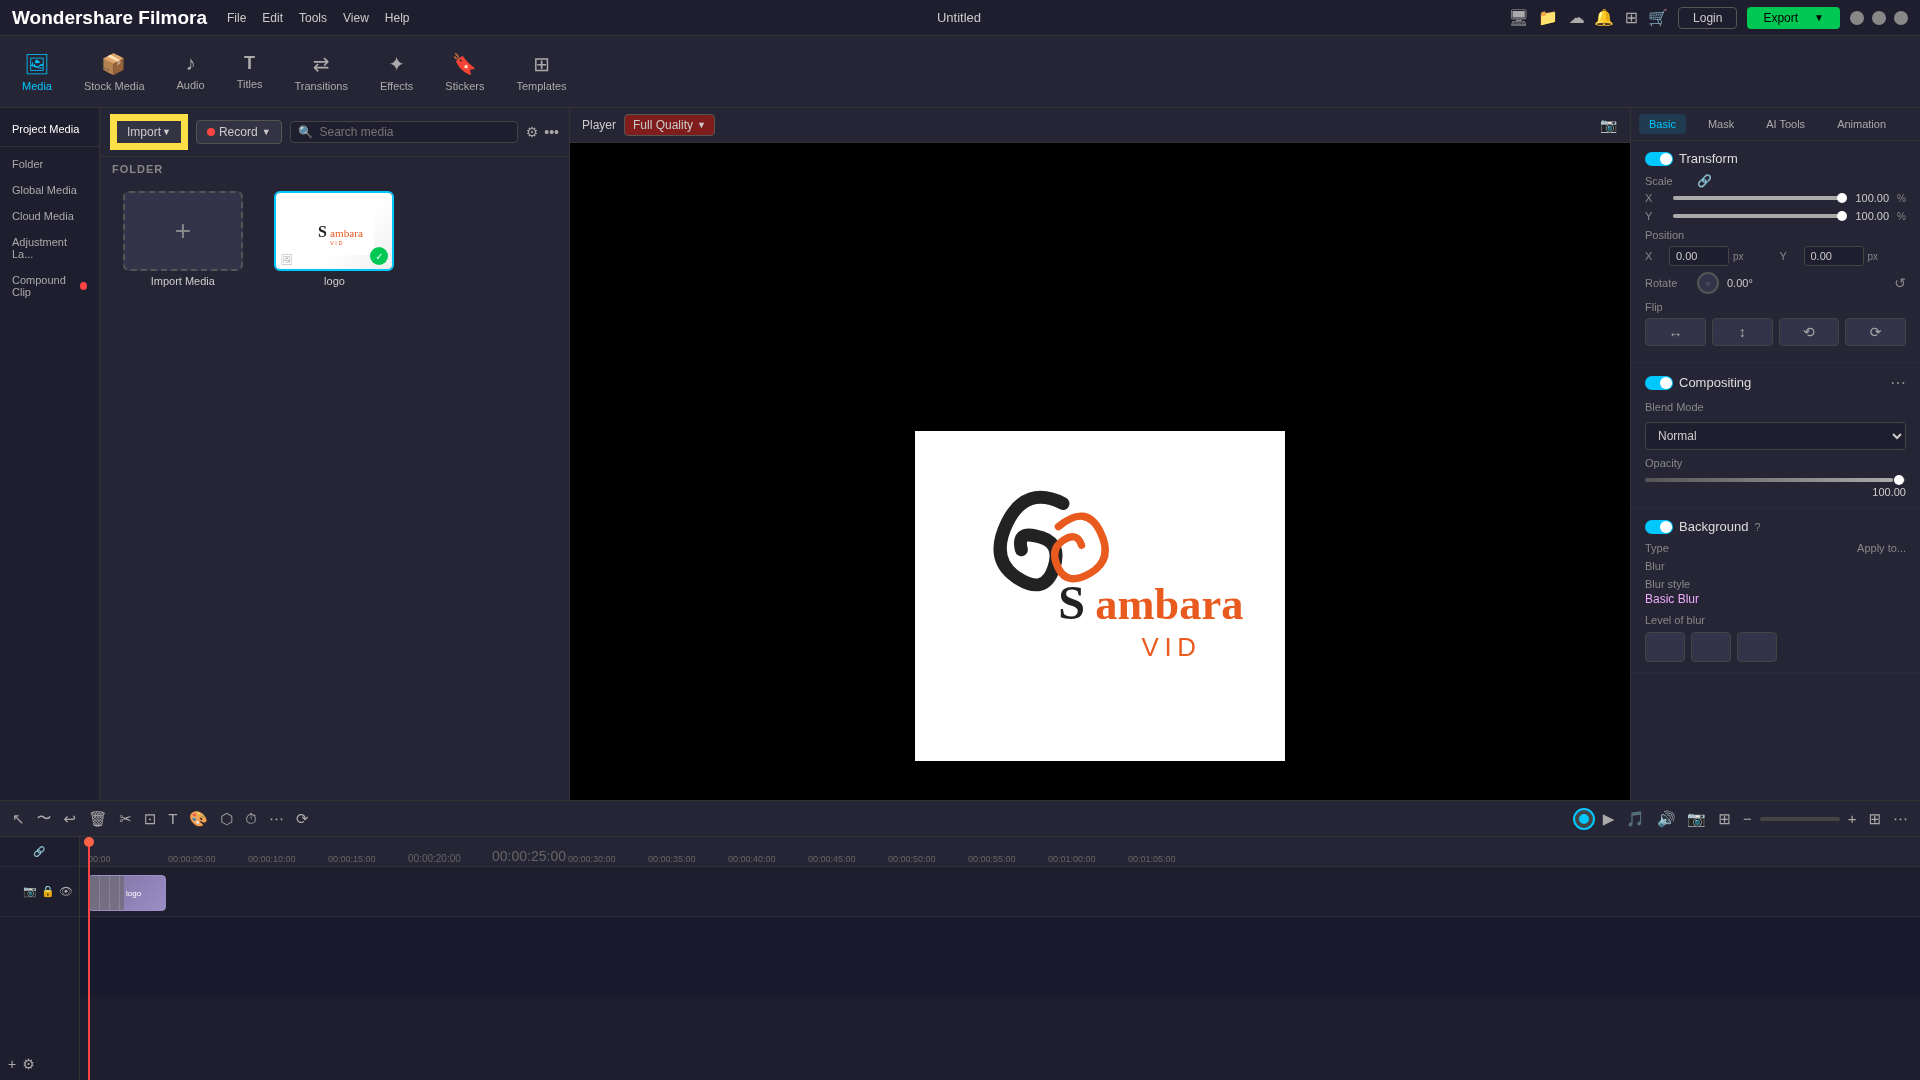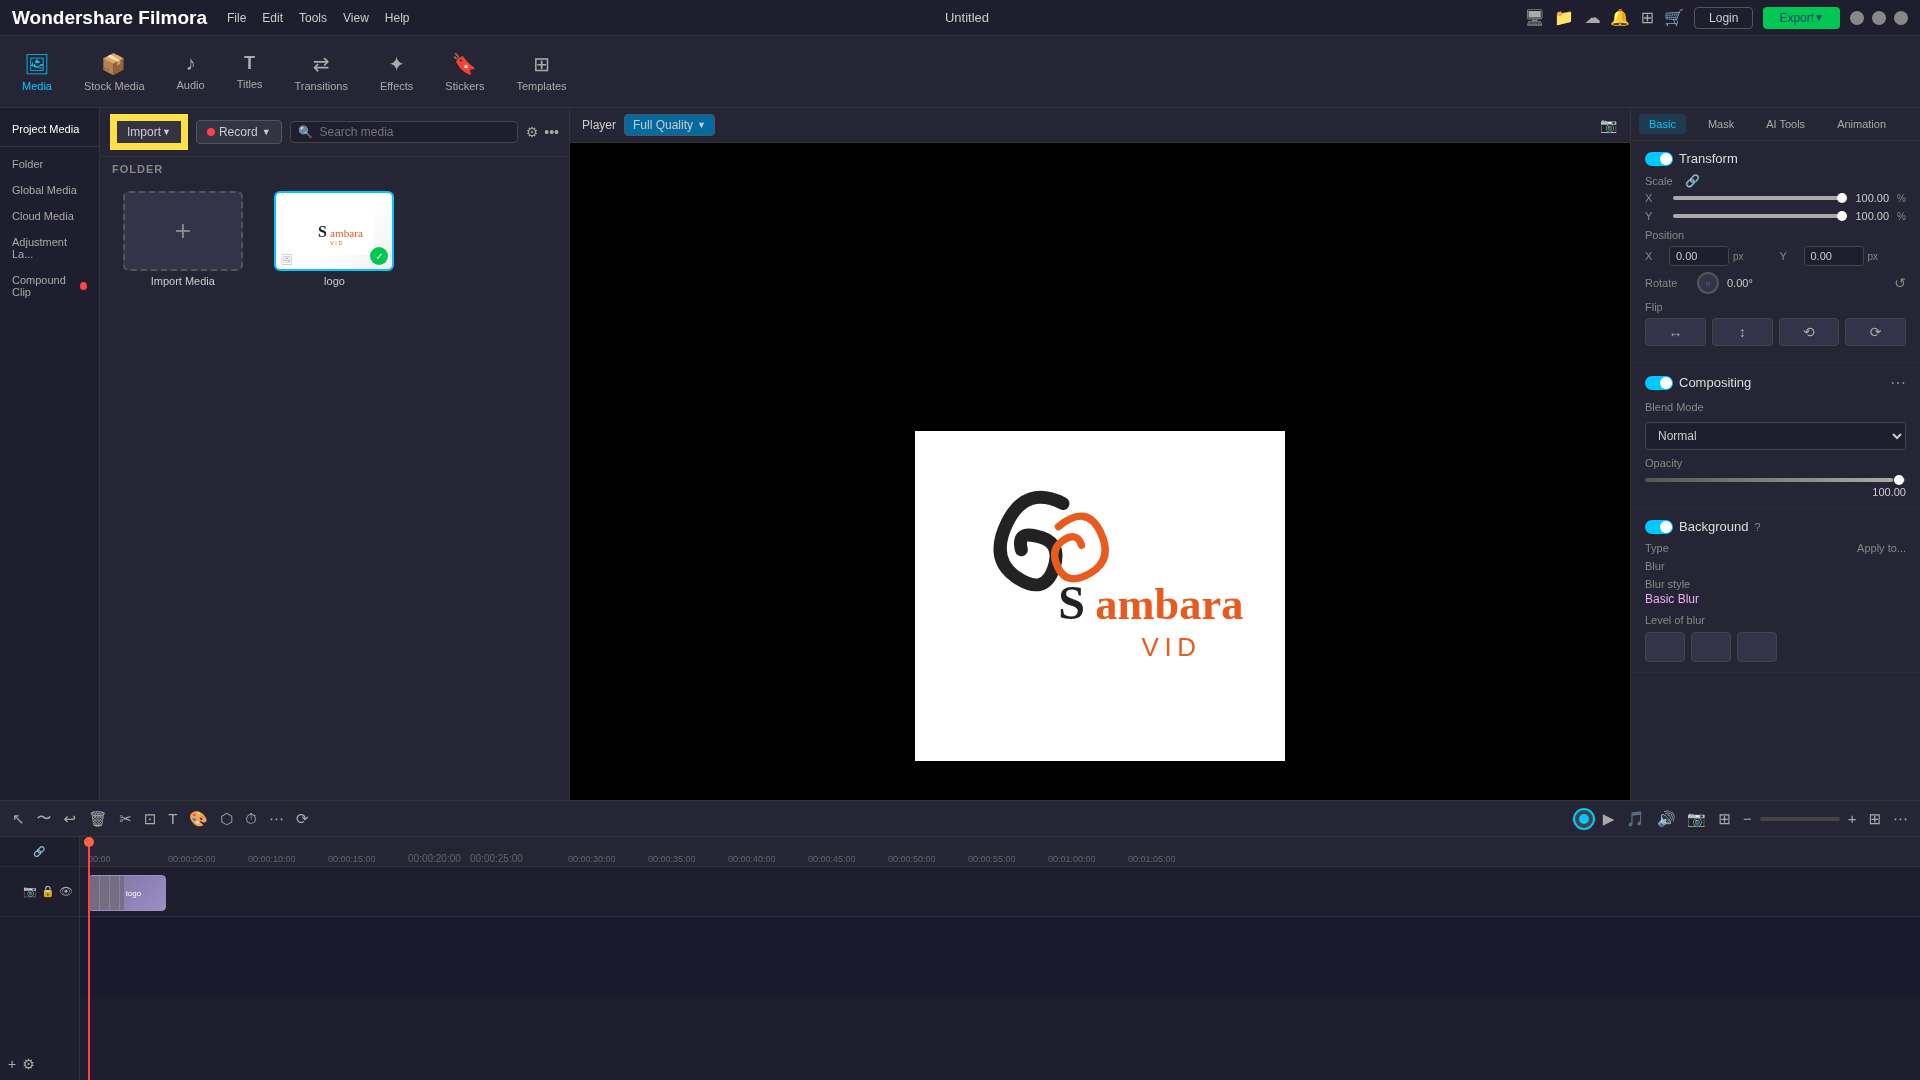--- a/index.html
+++ b/index.html
@@ -6,21 +6,21 @@
     body { width: 1920px; height: 1080px; background: #1a1a2e; font-family: 'Segoe UI', Arial, sans-serif; overflow: hidden; color: #ccc; font-size: 12px; }
 
     
     .menu-bar { display: flex; align-items: center; height: 36px; background: #1e1e2e; padding: 0 12px; gap: 20px; border-bottom: 1px solid #333; }
     .app-logo { color: #fff; font-size: 19px; font-weight: bold; text-align: center; }
     .menu-items { display: flex; gap: 16px; }
     .menu-item { color: #ccc; font-size: 12px; cursor: pointer; }
     .title-center { flex: 1; text-align: center; color: #ccc; font-size: 13px; }
     .top-right { display: flex; align-items: center; gap: 10px; margin-left: auto; }
     .login-btn { background: transparent; border: 1px solid #555; color: #ccc; padding: 3px 14px; border-radius: 4px; cursor: pointer; font-size: 12px; }
-    .export-btn { background: #00c853; border: none; color: #0c4a6e; padding: 4px 16px; border-radius: 4px; cursor: pointer; font-size: 12px; display: flex; align-items: center; gap: 0; }
+    .export-btn { background: #00c853; border: none; color: #000000; padding: 4px 16px; border-radius: 4px; cursor: pointer; font-size: 12px; display: flex; align-items: center; gap: 16px; }
     .win-controls { display: flex; gap: 8px; }
     .win-btn { width: 14px; height: 14px; border-radius: 50%; border: none; cursor: pointer; }
     .win-min { background: #888; }
     .win-max { background: #888; }
     .win-close { background: #888; }
 
     
     .toolbar { display: flex; align-items: center; height: 72px; background: #252535; border-bottom: 1px solid #333; padding: 0 8px; gap: 4px; }
     .tool-item { display: flex; flex-direction: column; align-items: center; padding: 6px 14px; cursor: pointer; border-radius: 4px; gap: 4px; color: #aaa; font-size: 11px; }
     .tool-item.active { color: #00c8ff; }
@@ -57,21 +57,21 @@
     .media-thumbnail { width: 120px; height: 80px; background: #111; border-radius: 6px; border: 2px solid #00c8ff; overflow: hidden; position: relative; display: flex; align-items: center; justify-content: center; }
     .media-thumb-img { width: 100%; height: 100%; background: linear-gradient(135deg, #fff 60%, #eee 100%); display: flex; align-items: center; justify-content: center; font-size: 10px; color: #333; }
     .thumb-check { position: absolute; bottom: 4px; right: 4px; width: 18px; height: 18px; background: #00c853; border-radius: 50%; display: flex; align-items: center; justify-content: center; color: white; font-size: 10px; }
     .thumb-img-icon { position: absolute; bottom: 4px; left: 4px; font-size: 10px; color: #aaa; }
     .media-name { font-size: 11px; color: #ccc; }
 
     
     .preview-panel { flex: 1; background: #1a1a2e; display: flex; flex-direction: column; }
     .preview-toolbar { display: flex; align-items: center; padding: 6px 12px; gap: 8px; background: #252535; border-bottom: 1px solid #333; }
     .preview-label { color: #ccc; font-size: 12px; }
-    .quality-select { background: #0369a1; border: 1px solid #555; color: #ccc; padding: 3px 8px; border-radius: 4px; font-size: 12px; display: flex; align-items: center; gap: 4px; cursor: pointer; }
+    .quality-select { background: #7f1d1d; border: 1px solid #555; color: #ccc; padding: 3px 8px; border-radius: 4px; font-size: 12px; display: flex; align-items: center; gap: 4px; cursor: pointer; }
     .preview-icons { margin-left: auto; display: flex; gap: 8px; }
     .preview-area { flex: 1; background: #000; display: flex; align-items: center; justify-content: center; position: relative; }
     .preview-canvas { width: 370px; height: 330px; background: #fff; display: flex; align-items: center; justify-content: center; overflow: hidden; }
     .preview-controls { display: flex; align-items: center; padding: 6px 12px; gap: 8px; background: #252535; border-top: 1px solid #333; }
     .progress-bar { flex: 1; height: 4px; background: #444; border-radius: 2px; position: relative; cursor: pointer; }
     .progress-fill { width: 2%; height: 100%; background: #aaa; border-radius: 2px; }
     .progress-dot { width: 10px; height: 10px; background: #fff; border-radius: 50%; position: absolute; left: 2%; top: -3px; }
     .time-display { color: #ccc; font-size: 11px; }
     .ctrl-btns { display: flex; gap: 6px; align-items: center; }
     .ctrl-btn { background: none; border: none; color: #ccc; cursor: pointer; font-size: 16px; }
@@ -329,21 +329,21 @@
       <div class="prop-tab">AI Tools</div>
       <div class="prop-tab">Animation</div>
     </div>
 
     <div class="prop-section">
       <div class="prop-title">
         <div class="prop-toggle"></div>
         <span class="prop-label">Transform</span>
       </div>
 
-      <div style="display:flex;align-items:center;margin-bottom:4px;gap:4px">
+      <div style="display:flex;align-items:center;margin-bottom:4px;gap:16px">
         <span style="color:#888;font-size:11px;width:36px">Scale</span>
         <span class="lock-icon">🔗</span>
       </div>
       <div class="prop-row">
         <span class="prop-key">X</span>
         <div class="slider-track">
           <div class="slider-fill" style="width:100%"></div>
           <div class="slider-thumb" style="right:-2px;left:auto"></div>
         </div>
         <span class="prop-value">100.00</span>
@@ -501,21 +501,21 @@
 
     <div style="flex:1;position:relative;overflow-x:auto">
 
       <div style="height:30px;background:#252535;border-bottom:1px solid #333;position:relative;display:flex;align-items:flex-end">
 
         <span style="position:absolute;left:8px;bottom:2px;font-size:9px;color:#666">00:00</span>
         <span style="position:absolute;left:88px;bottom:2px;font-size:9px;color:#666">00:00:05:00</span>
         <span style="position:absolute;left:168px;bottom:2px;font-size:9px;color:#666">00:00:10:00</span>
         <span style="position:absolute;left:248px;bottom:2px;font-size:9px;color:#666">00:00:15:00</span>
         <span style="position:absolute;left:328px;bottom:2px;font-size:10px;color:#666">00:00:20:00</span>
-        <span style="position:absolute;left:390px;bottom:2px;font-size:10px;color:#666">00:00:25:00</span>
+        <span style="position:absolute;left:412px;bottom:2px;font-size:14px;color:#666">00:00:25:00</span>
         <span style="position:absolute;left:488px;bottom:2px;font-size:9px;color:#666">00:00:30:00</span>
         <span style="position:absolute;left:568px;bottom:2px;font-size:9px;color:#666">00:00:35:00</span>
         <span style="position:absolute;left:648px;bottom:2px;font-size:9px;color:#666">00:00:40:00</span>
         <span style="position:absolute;left:728px;bottom:2px;font-size:9px;color:#666">00:00:45:00</span>
         <span style="position:absolute;left:808px;bottom:2px;font-size:9px;color:#666">00:00:50:00</span>
         <span style="position:absolute;left:888px;bottom:2px;font-size:9px;color:#666">00:00:55:00</span>
         <span style="position:absolute;left:968px;bottom:2px;font-size:9px;color:#666">00:01:00:00</span>
         <span style="position:absolute;left:1048px;bottom:2px;font-size:9px;color:#666">00:01:05:00</span>
       </div>
 

